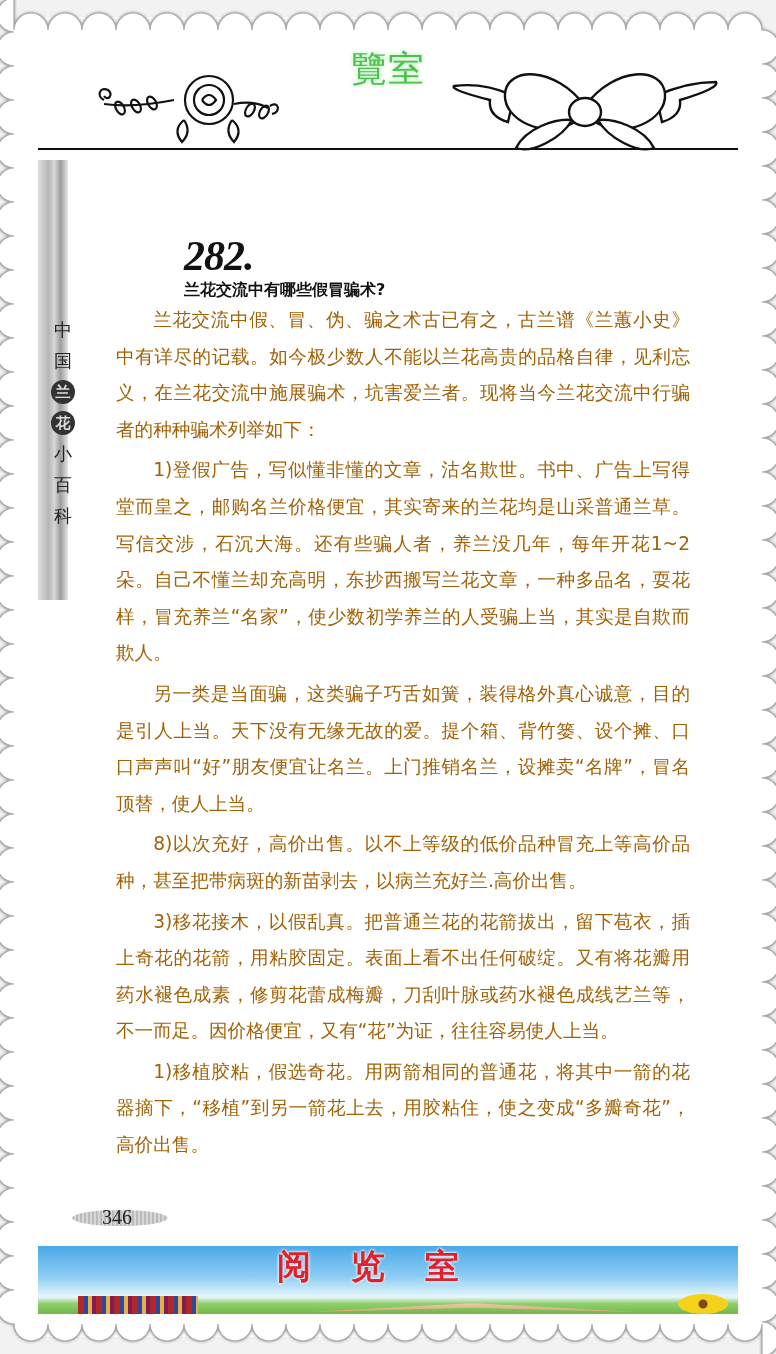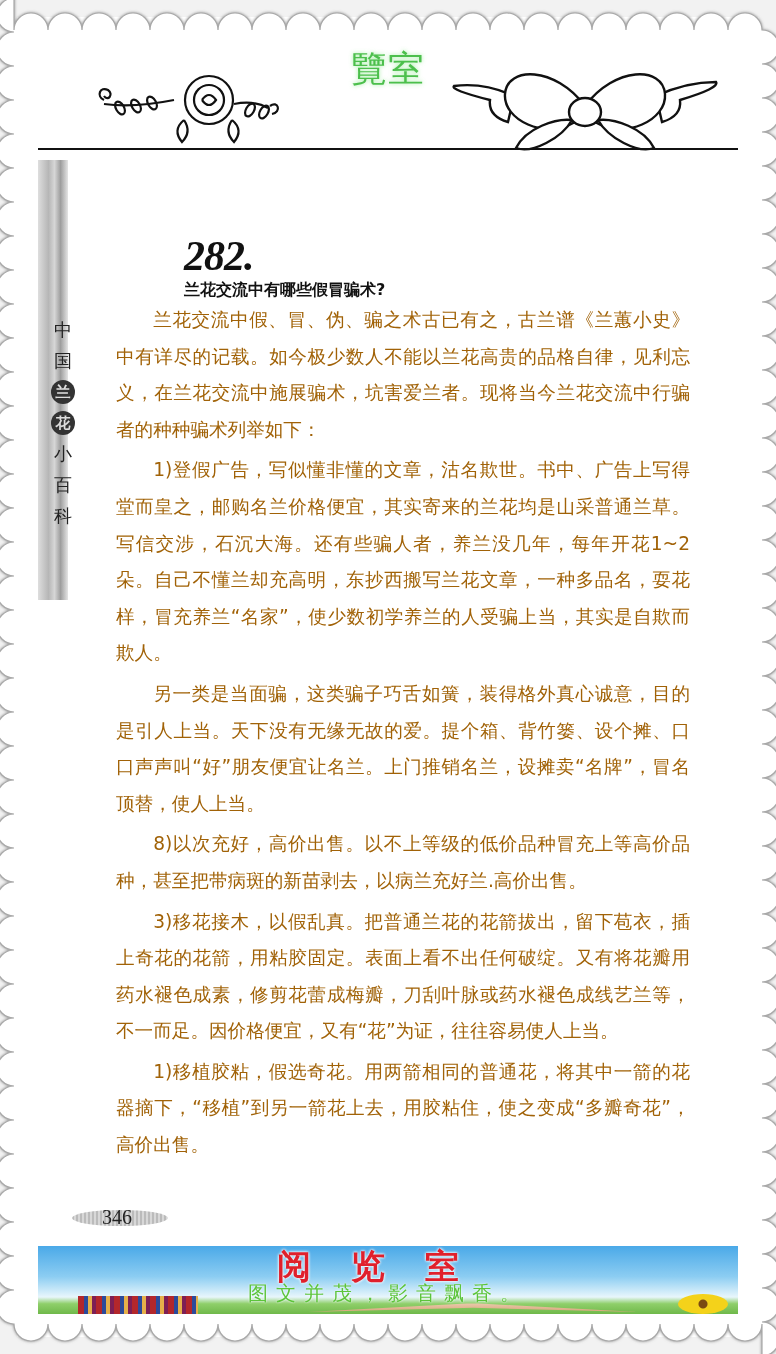--- a/index.html
+++ b/index.html
@@ -188,14 +188,13 @@
 <div class="page-num-wrap">
   <div class="page-blob"></div>
   <span class="page-num">346</span>
 </div>
 
 <div class="banner">
   <div class="shelf"></div>
   <div class="book"></div>
   <div class="flower"></div>
   <div class="banner-title">阅览室</div>
-  <div class="banner-sub">图文并茂，影音飘香。</div>
 </div>
 
 </body></html>

